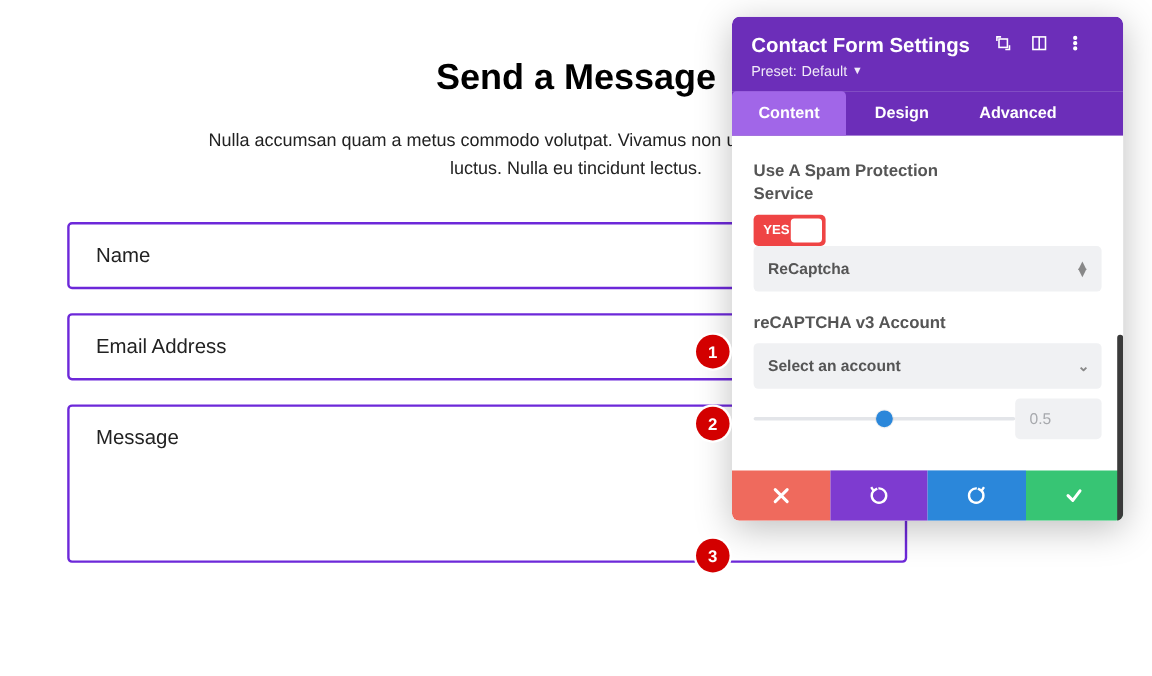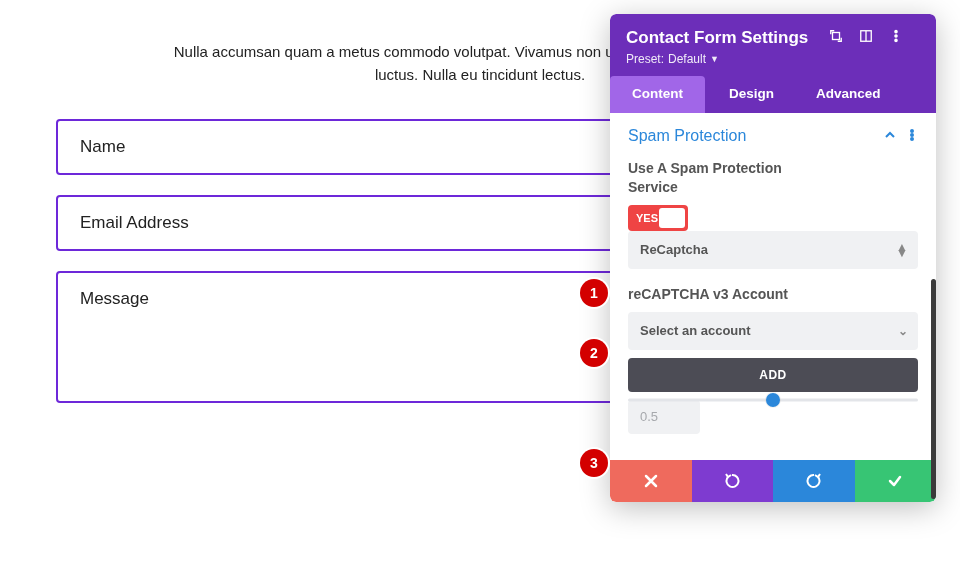--- a/index.html
+++ b/index.html
@@ -72,21 +72,21 @@
   }
   .select .sel-icon { position:absolute; right:10px; top:50%; transform:translateY(-50%); color:#888; font-size:12px;}
   .updown { display:flex; flex-direction:column; line-height:6px; font-size:8px; color:#777;}
 
   .btn-add {
     background:#4c4c55; color:#fff; text-align:center; border-radius:4px;
     height:34px; display:flex; align-items:center; justify-content:center;
     font-size:12px; font-weight:700; letter-spacing:.5px; cursor:pointer; margin-top:8px;
   }
 
-  .slider-row { display:flex; margin-top:8px;flex-direction:column;}
+  .slider-row { display:flex; align-items:center; margin-top:8px;}
   .slider { flex:1; position:relative; height:20px; }
   .slider-track { position:absolute; left:0; right:0; top:50%; height:3px; background:#e3e5e9; transform:translateY(-50%); border-radius:2px;}
   .slider-thumb { position:absolute; top:50%; width:14px; height:14px; background:#2b87da; border-radius:50%; transform:translate(-50%,-50%); cursor:grab; box-shadow:0 0 0 1px rgba(0,0,0,.05);}
   .slider-val {
     width:72px; height:34px; background:#f0f1f3; border-radius:4px;
     display:flex; align-items:center; padding:0 12px; color:#a7a9ad; font-size:13px;
   }
 
   
   .action-bar { display:flex; height:42px; width:100%; }
@@ -96,20 +96,21 @@
   .act.redo   { background:#2b87da; }
   .act.ok     { background:#37c574; border-radius:0 0 6px 0;}
   .act svg { width:16px; height:16px; fill:#fff; }
   .act.undo svg, .act.redo svg { fill:none; stroke:#fff; stroke-width:2; }
 
 </style>
 </head>
 <body>
 
 <div class="page">
+  <h1 class="page-title">Send a Message</h1>
   <p class="page-intro">Nulla accumsan quam a metus commodo volutpat. Vivamus non urna sit amet urna faucibus luctus. Nulla eu tincidunt lectus.</p>
 
   <div class="form-field" placeholder="Name">
     <span>Name</span>
   </div>
   <div class="form-field">
     <span>Email Address</span>
   </div>
   <div class="form-field msg">
     <span>Message</span>
@@ -155,58 +156,40 @@
     </div>
   </div>
 
   <div class="tabs">
     <div class="tab active">Content</div>
     <div class="tab">Design</div>
     <div class="tab">Advanced</div>
   </div>
 
   <div class="panel-body">
-    <div class="section-row">
-      <div class="section-title">Spam Protection</div>
-      <div class="section-icons">
-        <span>
-          <svg viewBox="0 0 12 12">
-              <polyline points="2,8 6,4 10,8"></polyline>
-            </svg>
-        </span>
-        <span>
-          <svg viewBox="0 0 12 12">
-              <circle cx="6" cy="2" r="1" fill="#2b87da"></circle>
-              <circle cx="6" cy="6" r="1" fill="#2b87da"></circle>
-              <circle cx="6" cy="10" r="1" fill="#2b87da"></circle>
-            </svg>
-        </span>
-      </div>
-    </div>
 
     <div class="field-label" style="max-width:160px;">Use A Spam Protection Service</div>
     <div class="toggle">
       <span>YES</span>
       <span class="knob"></span>
     </div>
 
     <div class="select">
       <span>ReCaptcha</span>
       <span class="sel-icon updown">
           <span>▲</span>
           <span>▼</span>
         </span>
     </div>
 
     <div class="field-label" style="margin-top:16px;">reCAPTCHA v3 Account</div>
     <div class="select">
       <span>Select an account</span>
       <span class="sel-icon">⌄</span>
     </div>
-    <div class="btn-add">ADD</div>
 
     <div class="slider-row">
       <div class="slider">
         <div class="slider-track"></div>
         <div class="slider-thumb" id="scoreThumb" style="left: 50%;"></div>
       </div>
       <div class="slider-val">0.5</div>
     </div>
   </div>
 

